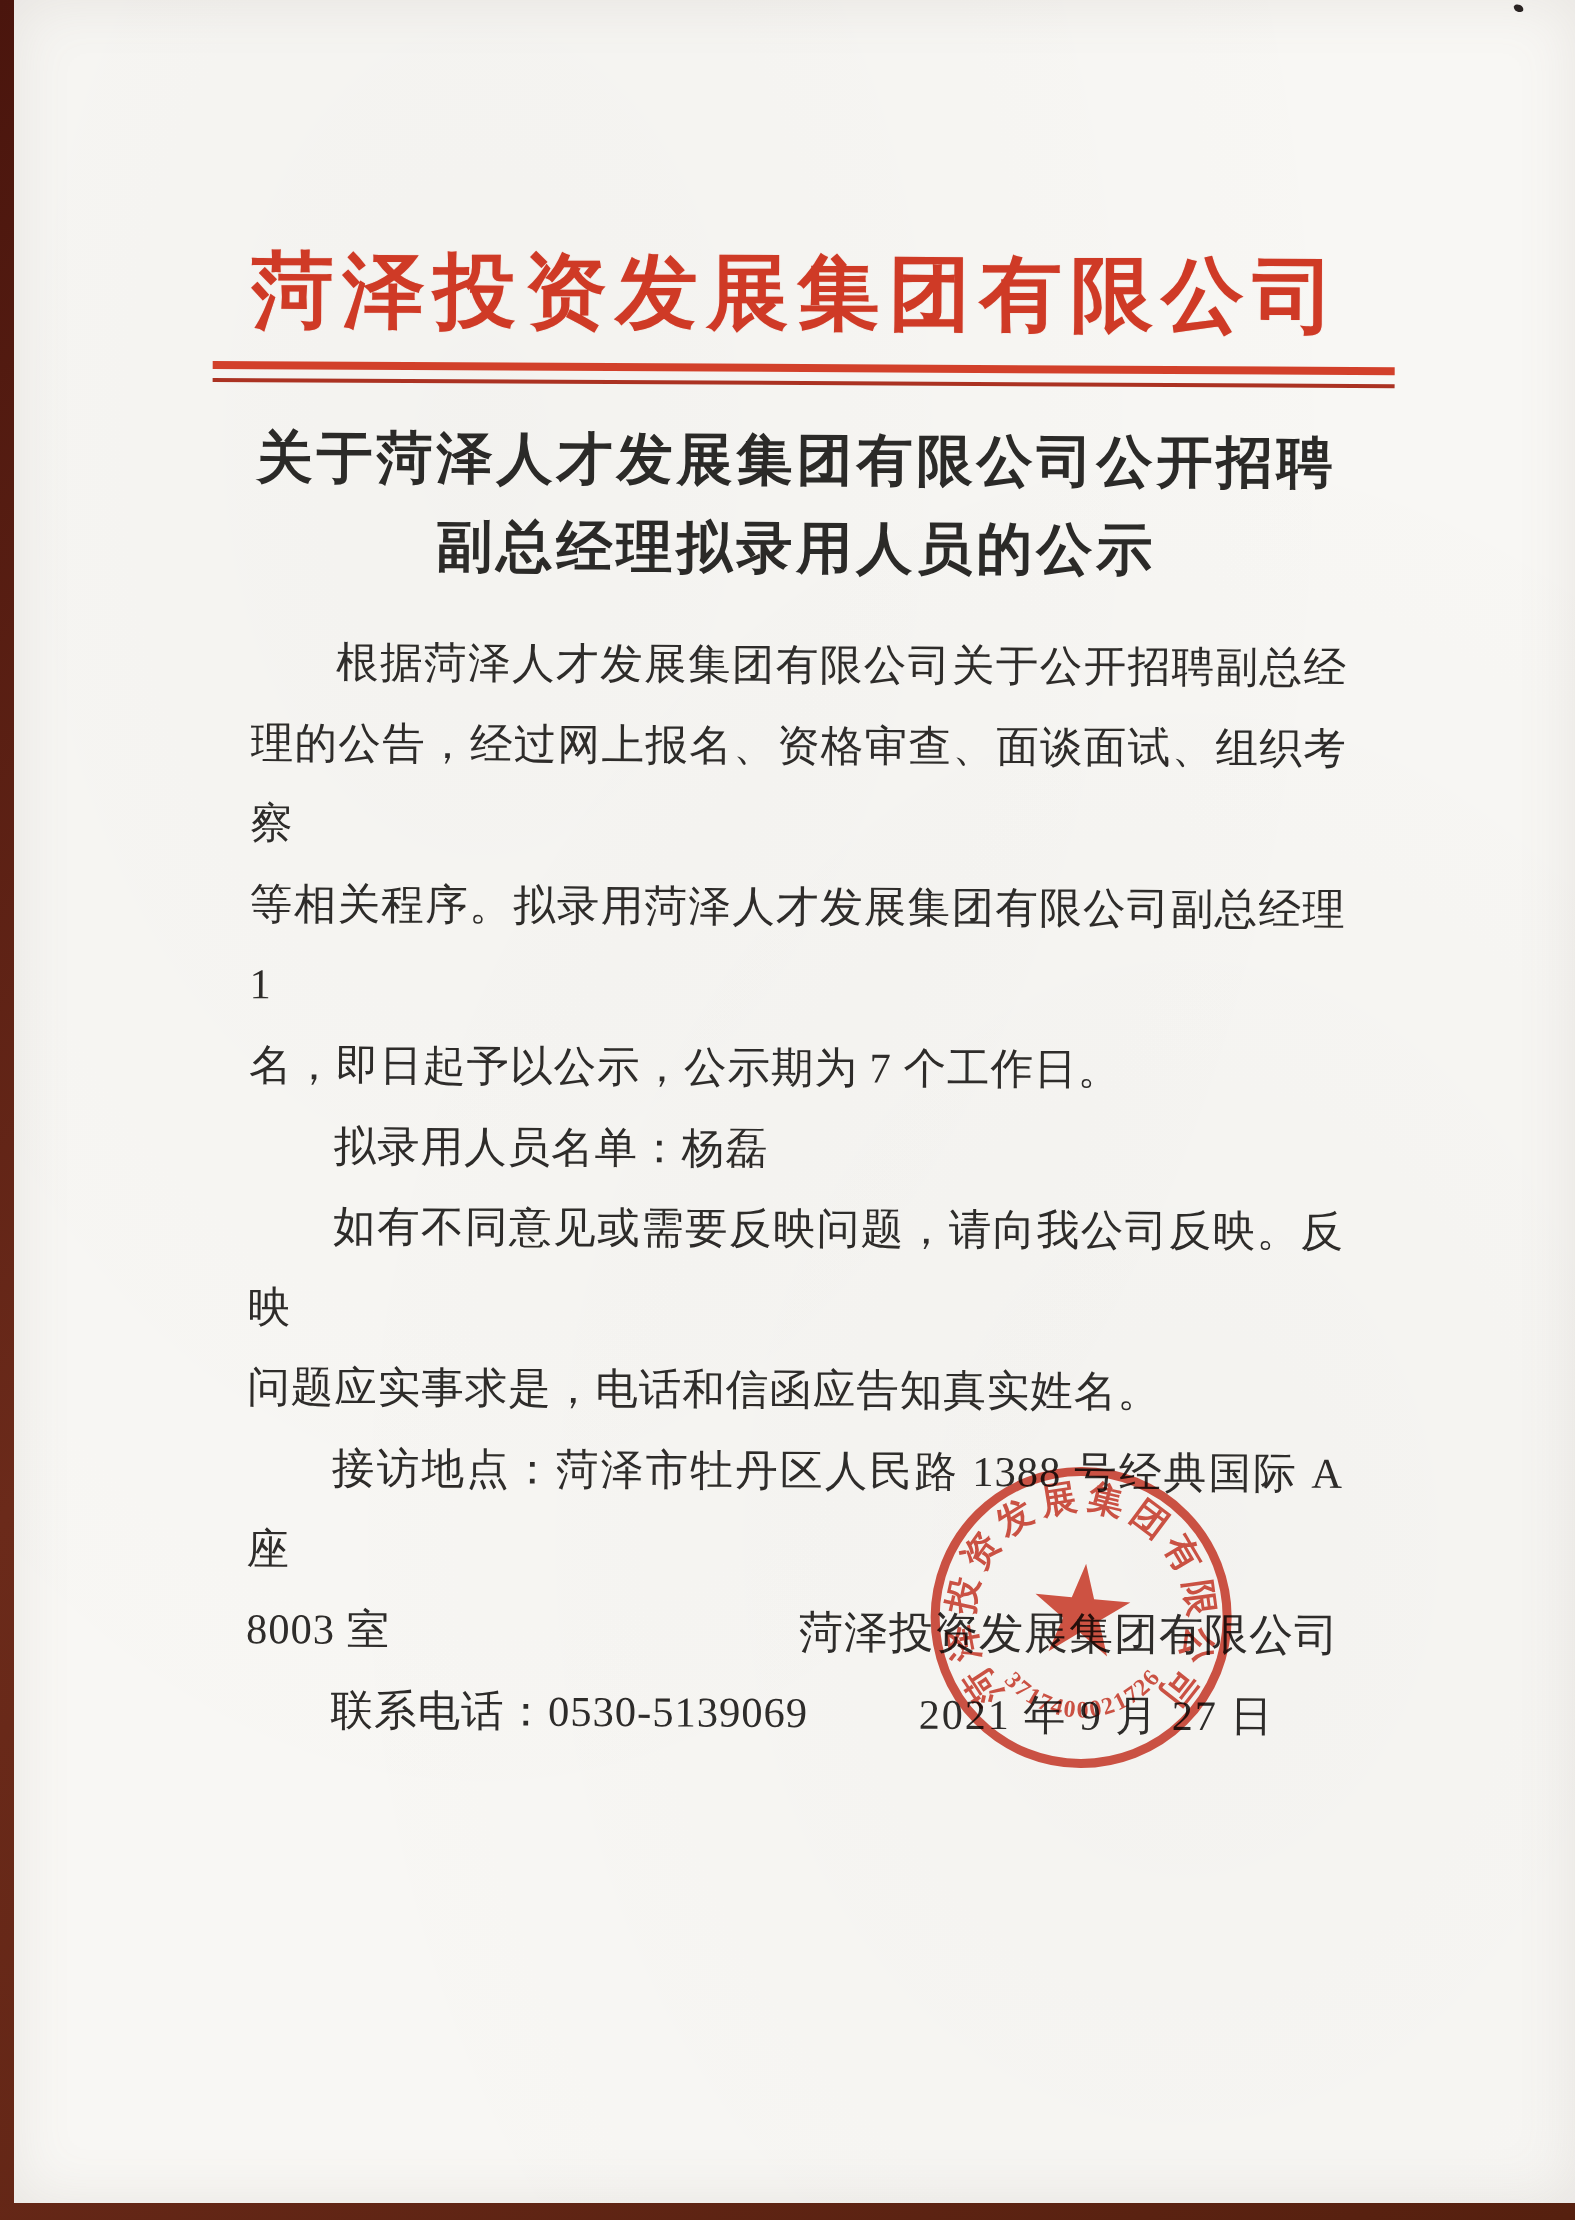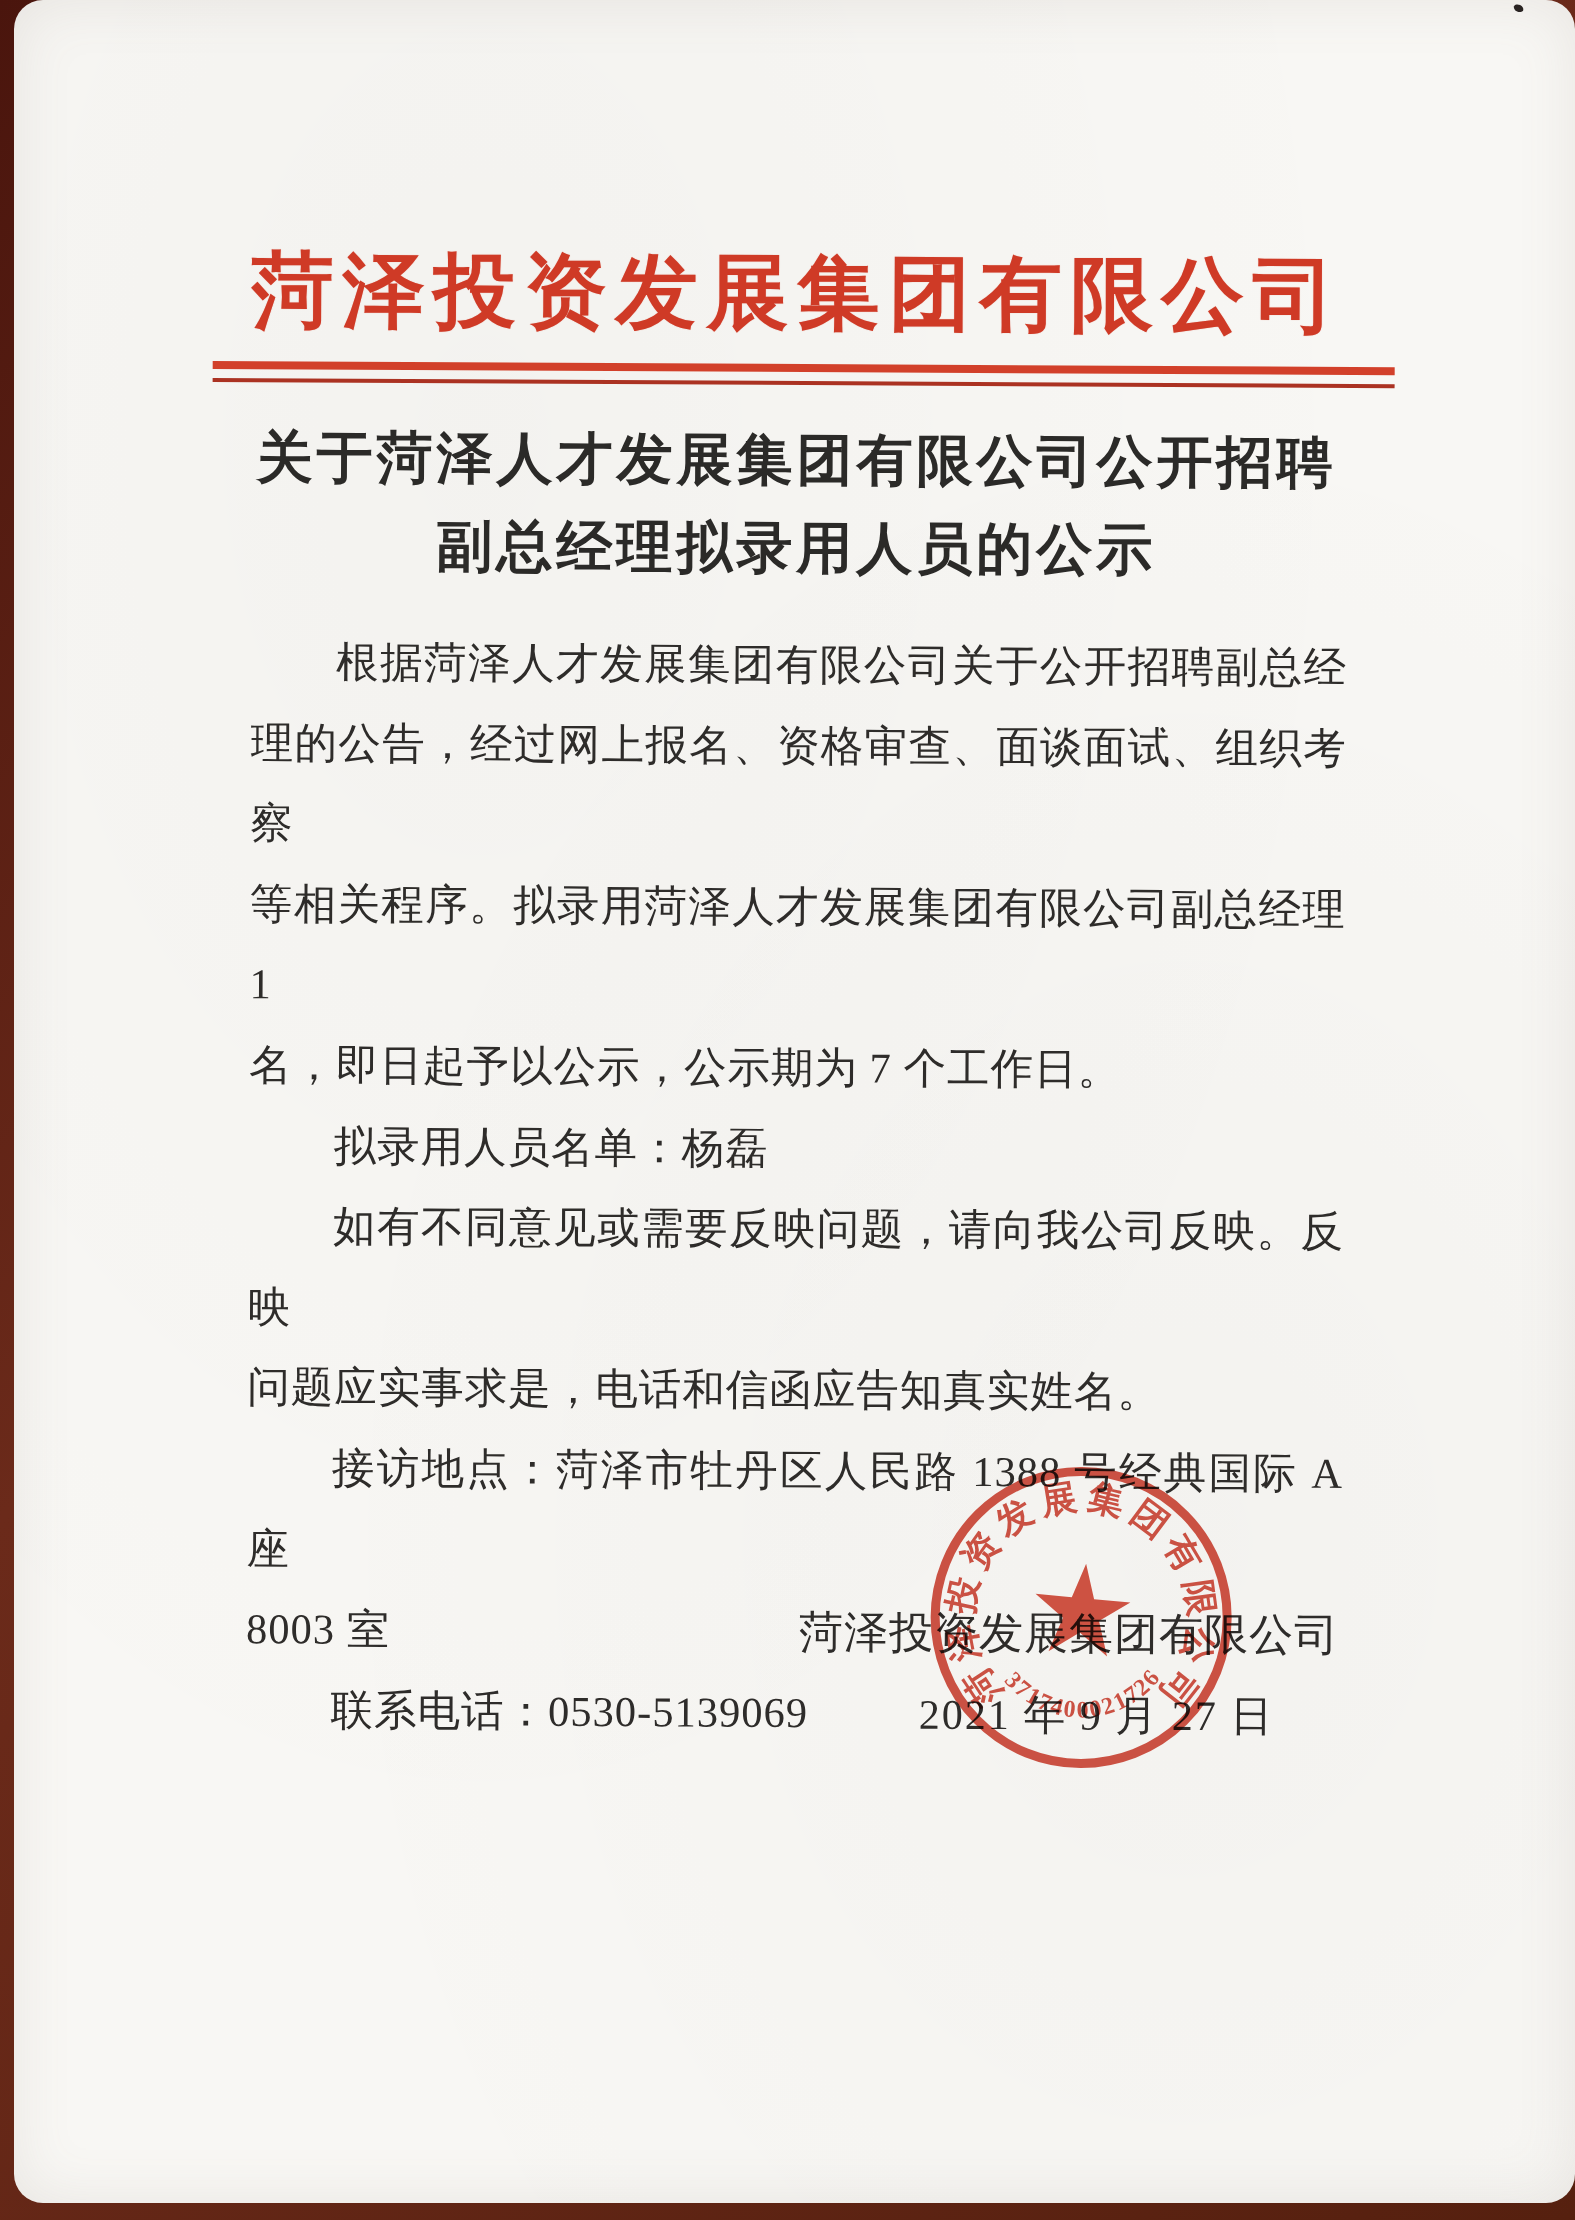--- a/index.html
+++ b/index.html
@@ -8,21 +8,20 @@
     background:linear-gradient(135deg,#4a150d 0%,#6b2a1a 40%,#56200f 100%);
     font-family:"Liberation Serif","DejaVu Serif",serif;
   }
   .paper{
     position:absolute;left:14px;top:0;right:0;bottom:17px;
     background:
       radial-gradient(ellipse at 30% 20%, rgba(0,0,0,0.018), transparent 60%),
       radial-gradient(ellipse at 75% 70%, rgba(0,0,0,0.02), transparent 55%),
       #f8f7f4;
     box-shadow:inset 0 0 60px rgba(120,110,100,0.12);
-    border-radius:29px;
   }
   .content{
     position:absolute;inset:0;
     transform:rotate(0.3deg);
     transform-origin:50% 40%;
   }
   .masthead{
     position:absolute;top:248px;left:0;width:100%;
     text-align:center;
     font-size:82px;line-height:92px;font-weight:bold;

